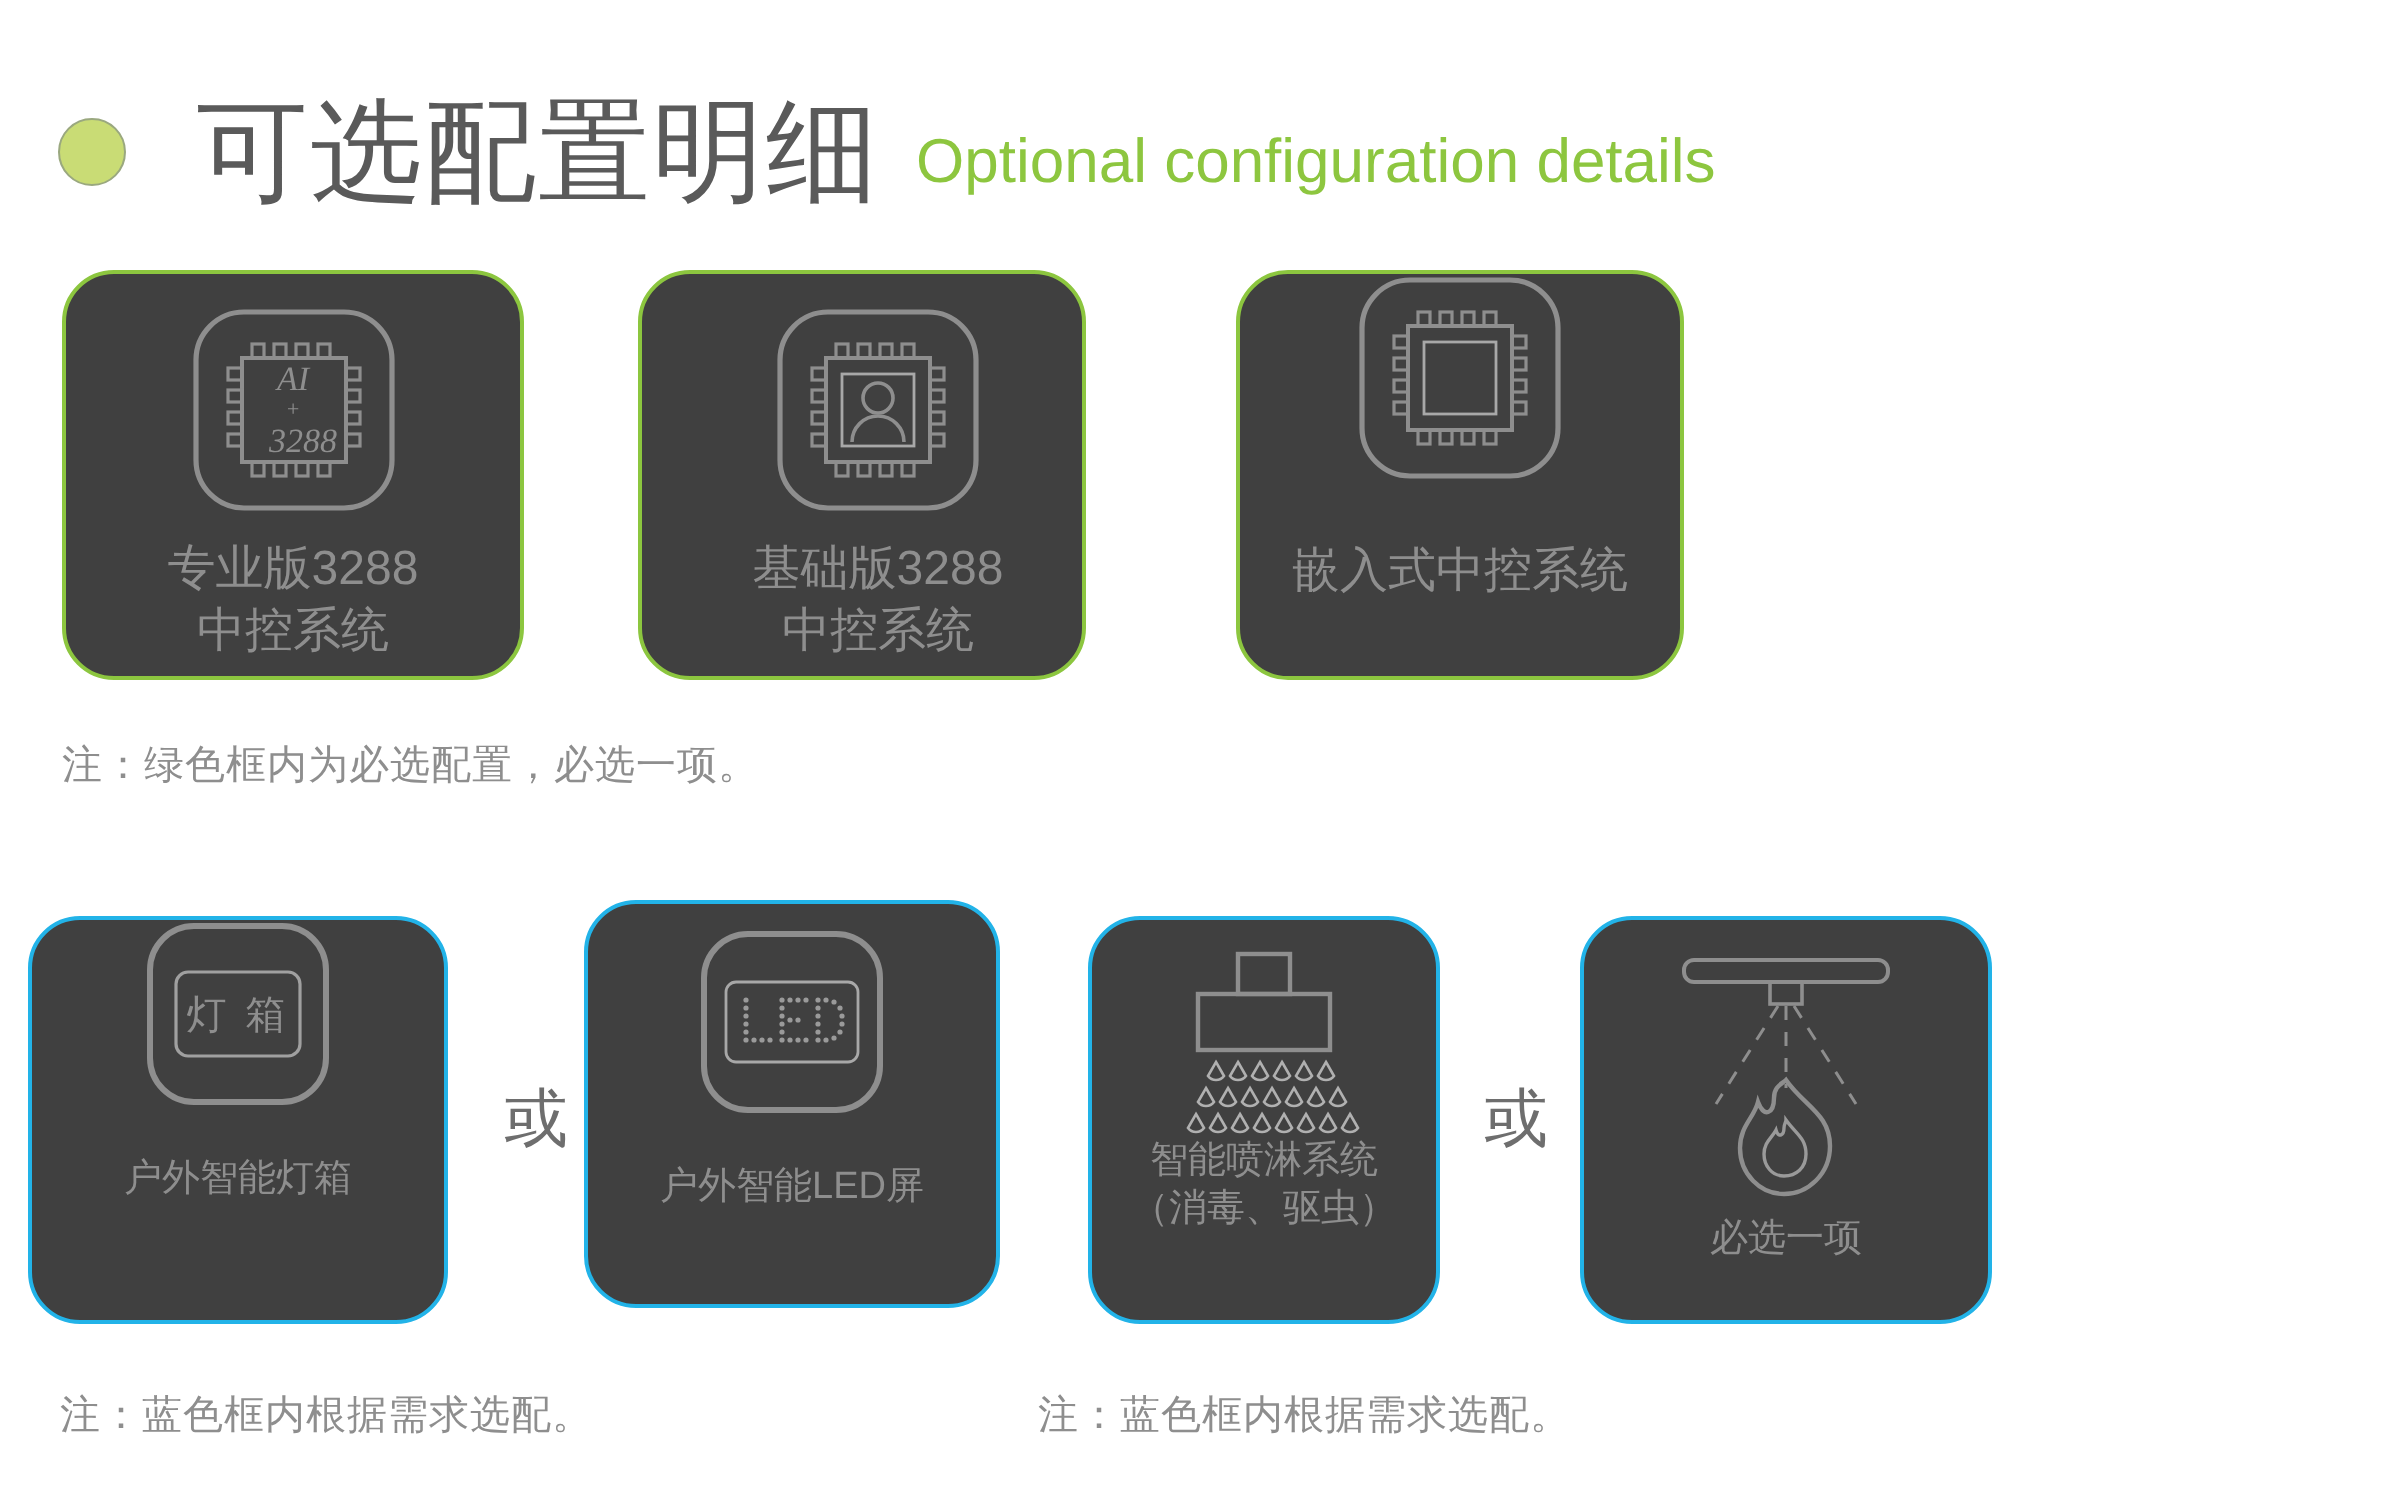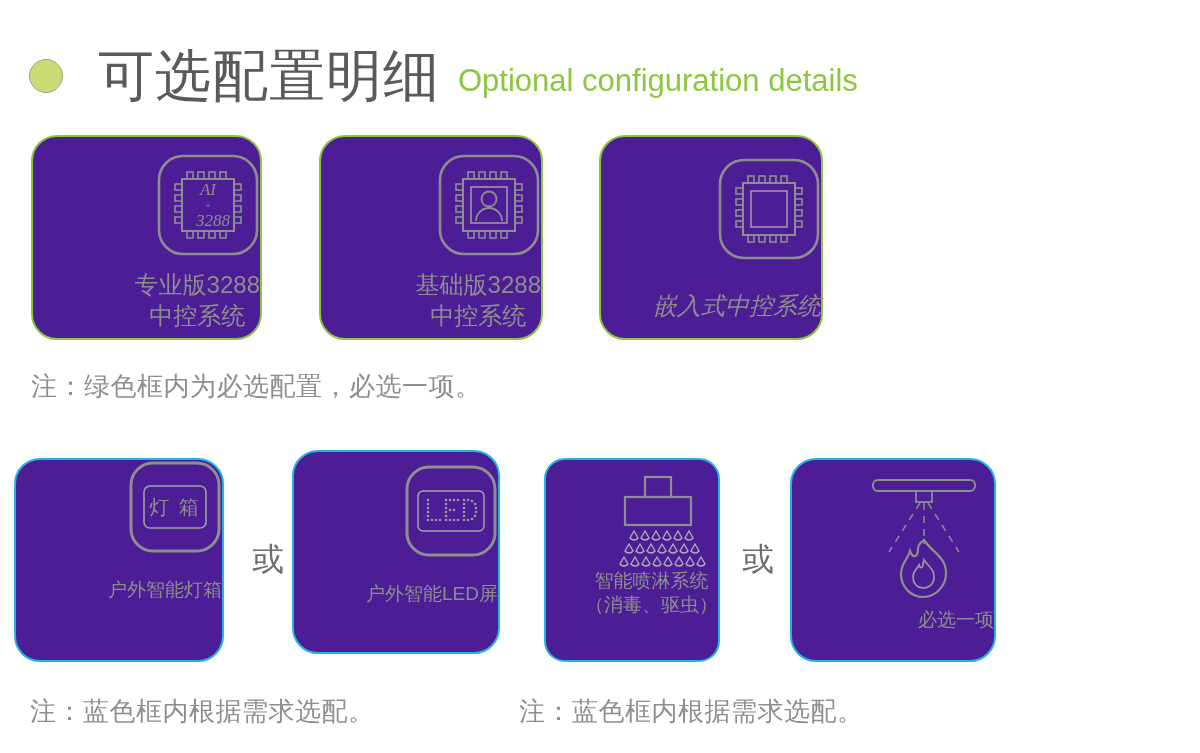--- a/index.html
+++ b/index.html
@@ -24,44 +24,44 @@
     letter-spacing: 1px; font-weight: 400;
     white-space: nowrap;
   }
   .title-en {
     margin-left: 18px; margin-top: 8px;
     font-size: 31px; line-height: 1; color: #8dc63f;
     letter-spacing: 0px; font-weight: 400; white-space: nowrap;
   }
   .card {
     position: absolute;
-    background: #4c1d95;
+    background: #404040;
     display: flex; flex-direction: column;
-    align-items: flex-end;
+    align-items: center;
   }
   .card.green { border: 2px solid #8cc63f; border-radius: 26px; }
   .card.blue  { border: 2px solid #22b3e8; border-radius: 26px; }
 
   .card-icon { flex: 0 0 auto; display:flex; align-items:center; justify-content:center; }
   .card-label {
     color: #8e8e8e; text-align: center; line-height: 1.28;
     white-space: pre-line;
   }
   .card.green .card-label { font-size: 24px; }
   .card.blue  .card-label { font-size: 19px; }
 
   .or-sep {
     position: absolute;
     font-size: 32px; color: #6e6e6e; line-height: 1;
   }
 
   
   .note {
     position: absolute;
-    font-size: 26px; color: #8e8e8e; letter-spacing: 0.5px;
+    font-size: 20px; color: #8e8e8e; letter-spacing: 0.5px;
     white-space: nowrap;
   }
   svg { display: block; overflow: visible; }
 </style>
 </head>
 <body>
 
 <div id="root">
 
   <div class="header">
@@ -134,21 +134,21 @@
           <rect x="78" y="31" width="7" height="6" fill="none" stroke="#8e8e8e" stroke-width="1.6"></rect>
           <rect x="78" y="42" width="7" height="6" fill="none" stroke="#8e8e8e" stroke-width="1.6"></rect>
           <rect x="78" y="53" width="7" height="6" fill="none" stroke="#8e8e8e" stroke-width="1.6"></rect>
           <rect x="78" y="64" width="7" height="6" fill="none" stroke="#8e8e8e" stroke-width="1.6"></rect>
         </svg>
       </div>
       <div class="card-label" style="margin-top:13px;">基础版3288
 中控系统</div>
     </div>
 
-    <div class="card green" style="left:599px; top:135px; width:224px; height:205px; padding-top:20px;font-style:italic;">
+    <div class="card green" style="left:618px; top:135px; width:224px; height:205px; ">
       <div class="card-icon">
         <svg width="104" height="104" viewBox="0 0 104 104">
           <rect x="3" y="3" width="98" height="98" rx="24" ry="24" fill="none" stroke="#8e8e8e" stroke-width="2.6"></rect>
           <rect x="26" y="26" width="52" height="52" fill="none" stroke="#8e8e8e" stroke-width="2"></rect>
           <rect x="34" y="34" width="36" height="36" fill="none" stroke="#a8a8a8" stroke-width="1.4"></rect>
           <rect x="31" y="19" width="6" height="7" fill="none" stroke="#8e8e8e" stroke-width="1.6"></rect>
           <rect x="42" y="19" width="6" height="7" fill="none" stroke="#8e8e8e" stroke-width="1.6"></rect>
           <rect x="53" y="19" width="6" height="7" fill="none" stroke="#8e8e8e" stroke-width="1.6"></rect>
           <rect x="64" y="19" width="6" height="7" fill="none" stroke="#8e8e8e" stroke-width="1.6"></rect>
           <rect x="31" y="78" width="6" height="7" fill="none" stroke="#8e8e8e" stroke-width="1.6"></rect>
@@ -234,21 +234,21 @@
               <circle cx="71" cy="52" r="1.3"></circle>
             <circle cx="60" cy="56" r="1.3"></circle>
               <circle cx="64" cy="56" r="1.3"></circle>
               <circle cx="68" cy="55" r="1.3"></circle>
           </g>
         </svg>
       </div>
       <div class="card-label" style="margin-top:24px;">户外智能LED屏</div>
     </div>
 
-    <div class="card blue" style="left:544px; top:458px; width:176px; height:204px; padding-top:14px;border-radius:21px;">
+    <div class="card blue" style="left:544px; top:458px; width:176px; height:204px; padding-top:14px;">
       <div class="card-icon">
         <svg width="120" height="92" viewBox="0 0 120 92">
           <rect x="47" y="3" width="26" height="20" fill="none" stroke="#8e8e8e" stroke-width="2.2"></rect>
           <rect x="27" y="23" width="66" height="28" fill="none" stroke="#8e8e8e" stroke-width="2.2"></rect>
           <g fill="none" stroke="#b0b0b0" stroke-width="1.3">
 
             <path d="M36 57 l4 7 a5 5 0 0 1 -8 0 z"></path>
             <path d="M47 57 l4 7 a5 5 0 0 1 -8 0 z"></path>
             <path d="M58 57 l4 7 a5 5 0 0 1 -8 0 z"></path>
             <path d="M69 57 l4 7 a5 5 0 0 1 -8 0 z"></path>

